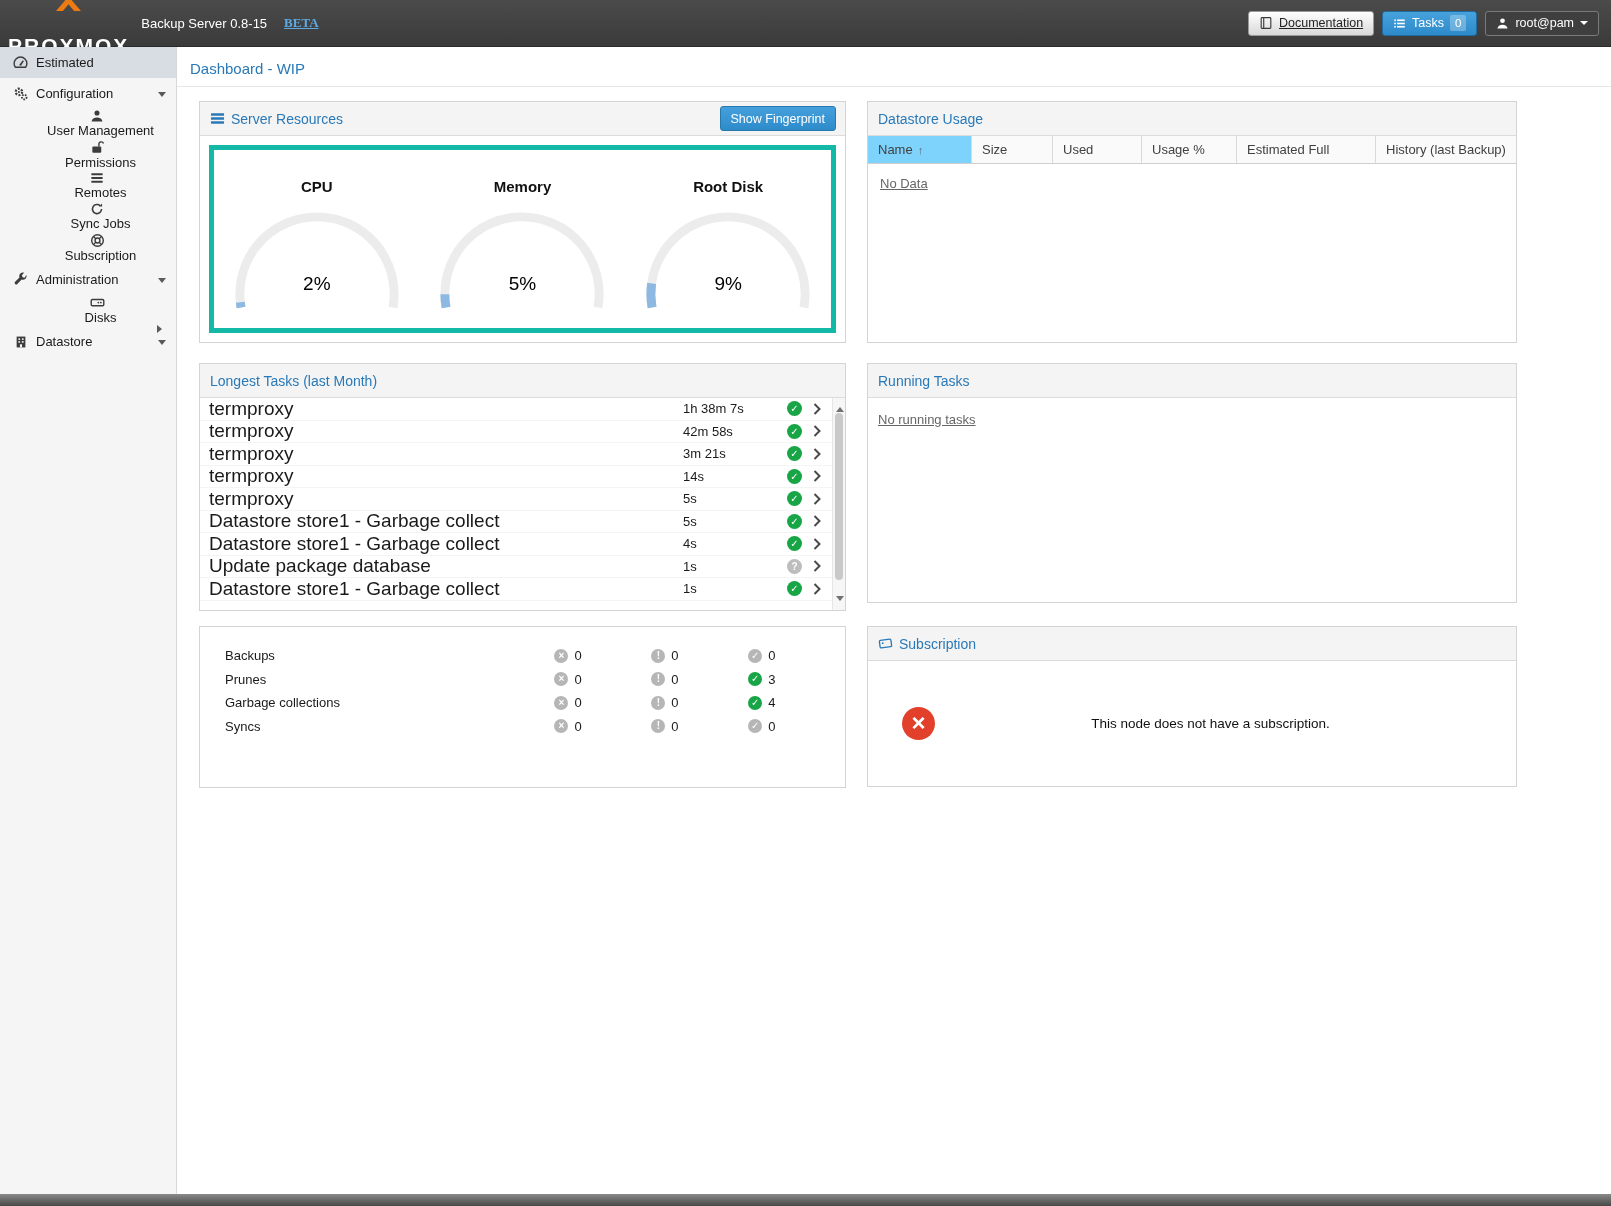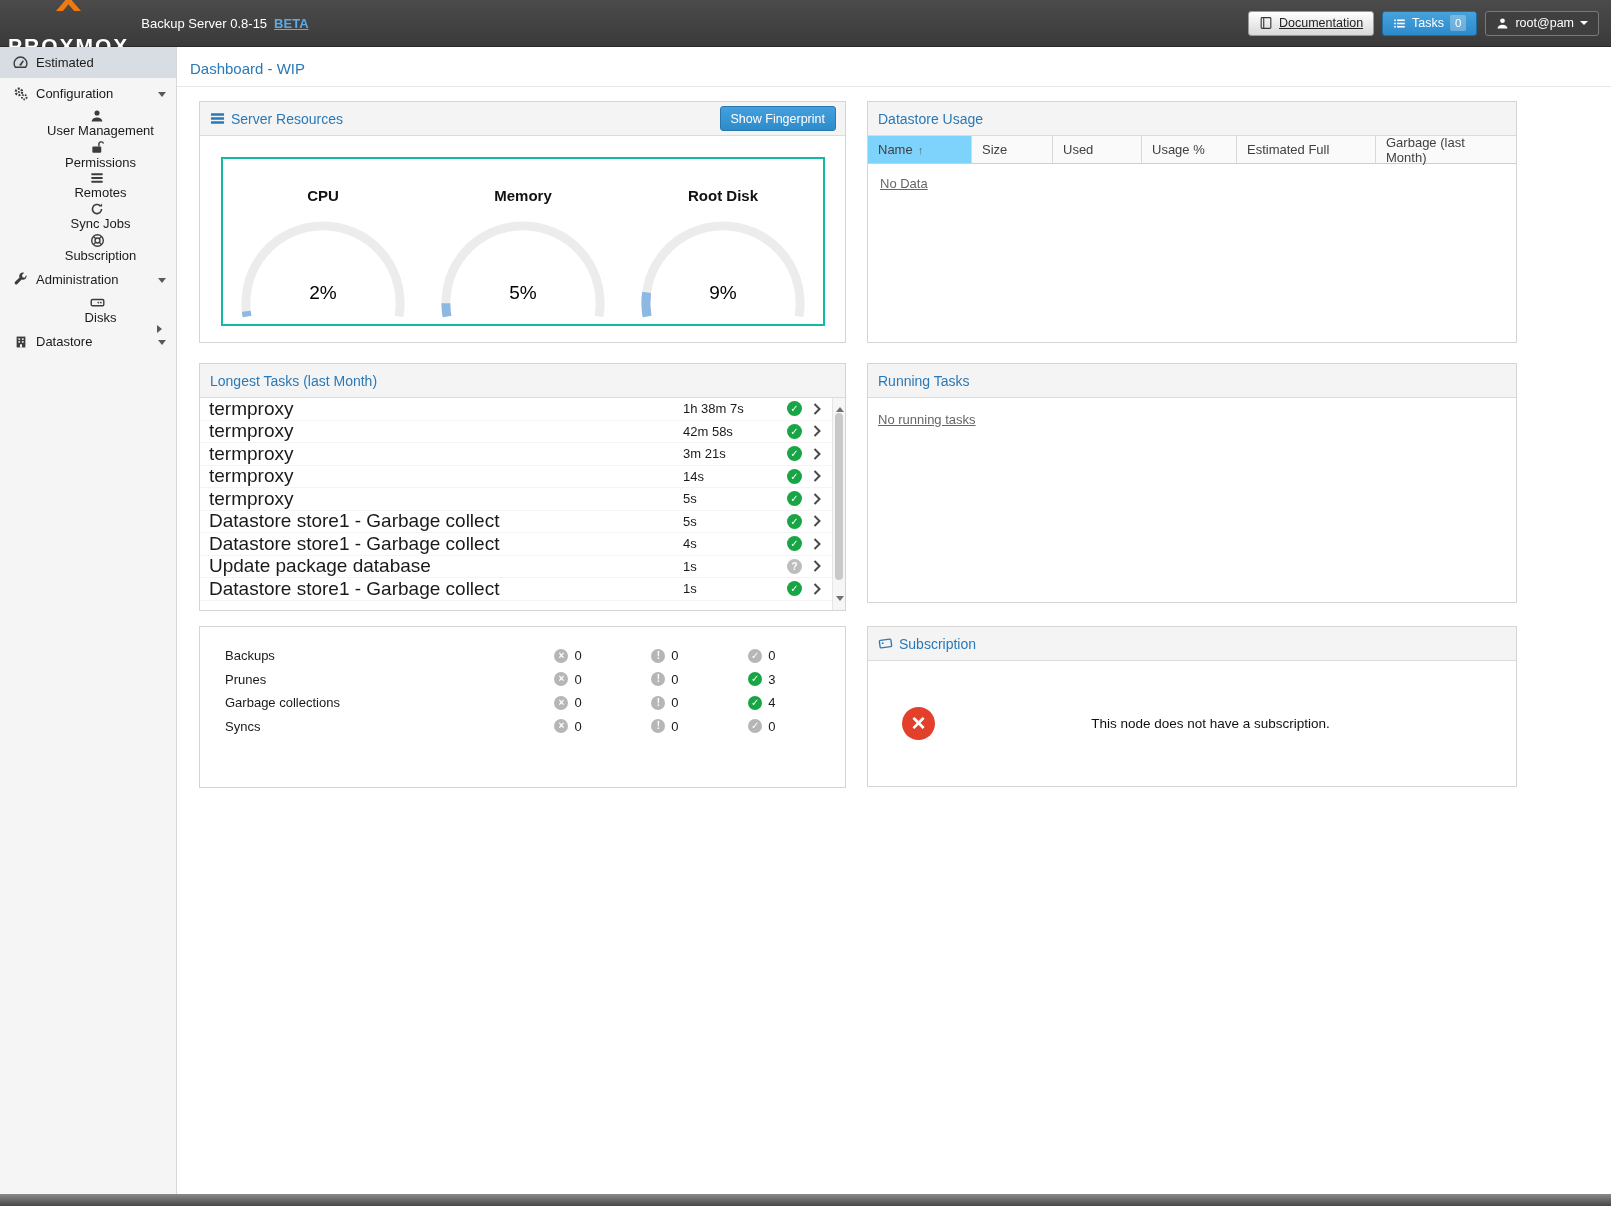--- a/index.html
+++ b/index.html
@@ -5,21 +5,21 @@
   * { margin:0; padding:0; box-sizing:border-box; }
   html,body { width:1611px; height:1206px; }
   body { font-family:"Liberation Sans","DejaVu Sans",sans-serif; font-size:13px; color:#1a1a1a; background:#fff; }
   .app { display:flex; flex-direction:column; height:1206px; overflow:hidden; }
 
   
   .topbar { height:47px; background:linear-gradient(#4b4b4b,#3a3a3a); display:flex; align-items:center; padding:0 12px 0 8px; flex:0 0 auto; border-bottom:1px solid #2a2a2a; }
   .brand { display:flex; align-items:center; gap:22px;flex-direction:column; }
   .brand-text { color:#fff; font-size:21px; font-weight:bold; letter-spacing:2px; }
   .subtitle { color:#fff; font-size:13px; margin-left:12px; }
-  .beta { color:var(--link-blue,#5eaae4); font-weight:bold; margin-left:7px; text-decoration:underline; font-size:13px; }
+  .beta { color:var(--link-blue,#5eaae4); font-weight:bold; margin-left:17px; text-decoration:underline; font-size:13px;font-family:Liberation Serif, serif; }
   .topbar-right { margin-left:auto; display:flex; gap:8px; align-items:center; }
   .btn { display:inline-flex; align-items:center; gap:6px; height:25px; padding:0 10px; border-radius:3px; font-size:12.5px; cursor:pointer; font-family:inherit; }
   .btn-light { background:linear-gradient(#ffffff,#d8d8d8); border:1px solid #999; color:#222;text-decoration:underline; }
   .btn-blue { background:linear-gradient(#47a2dc,#2d8aca); border:1px solid #1f6d9f; color:#fff; }
   .btn-dark { background:#3f3f3f; border:1px solid #7a7a7a; color:#fff; }
   .badge { background:rgba(255,255,255,.28); border-radius:2px; padding:0 5px; font-size:11.5px; line-height:16px; color:#fff; }
   .caret { width:0; height:0; border:4px solid transparent; border-top:4px solid #fff; margin-top:4px; }
 
   
   .shell { flex:1 1 auto; display:flex; overflow:hidden; }
@@ -42,21 +42,21 @@
 
   
   .panel { border:1px solid #d4d4d4; background:#fff; display:flex; flex-direction:column; }
   .panel-header { position:relative; display:flex; align-items:center; height:34px; padding:0 9px 0 10px; background:#f4f4f4; border-bottom:1px solid #dcdcdc; flex:0 0 auto; }
   .panel-icon { display:inline-flex; color:var(--title-blue,#2979b8); margin-right:6px; }
   .panel-title { color:var(--title-blue,#2979b8); font-size:14px; }
   .btn-fingerprint { margin-left:auto; height:25px; padding:0 10px; background:linear-gradient(#45a0dc,#2e8bca); border:1px solid #2678ad; color:#fff; border-radius:3px; font-size:12.5px; font-family:inherit; cursor:pointer; }
   .panel-body { flex:1 1 auto; position:relative; }
 
   
-  .sr-inner { margin:21px; border:2px solid #14b8a6; flex:1; display:flex; justify-content:space-around; }
+  .sr-inner { margin:9px; border:5px solid #14b8a6; flex:1; display:flex; justify-content:space-around; }
   .gauge { width:200px; text-align:center; }
   .gauge-label { font-size:15px; font-weight:bold; margin-top:28px; color:#111; }
   .gauge-wrap { position:relative; display:inline-block; margin-top:14px; }
   .g-track { fill:none; stroke:var(--gauge-track,#ececec); stroke-width:9; }
   .g-prog { fill:none; stroke:var(--gauge-progress,#8cb8e2); stroke-width:9; }
   .gauge-value { position:absolute; left:0; right:0; top:64px; font-size:19px; color:#000; }
 
   
   .dg-head { display:flex; height:28px; border-bottom:1px solid #cfcfcf; background:#fafafa; }
   .dg-cell { display:flex; align-items:center; gap:5px; padding:0 10px; font-size:13px; color:#414141; border-right:1px solid #d9d9d9; cursor:pointer; }
@@ -502,21 +502,21 @@
                 <div class="dg-cell w3">
                     <span>Used</span>
                   </div>
                 <div class="dg-cell w4">
                     <span>Usage %</span>
                   </div>
                 <div class="dg-cell w5">
                     <span>Estimated Full</span>
                   </div>
                 <div class="dg-cell w6">
-                    <span>Garbage (last Month)</span>
+                    <span>History (last Backup)</span>
                   </div>
               </div>
               <div class="empty-text">No Data</div>
             </div>
           </section>
 
           <section class="panel" style="height:240px; margin-bottom:23px;">
             <div class="panel-header">
               <span class="panel-title">Running Tasks</span>
             </div>

